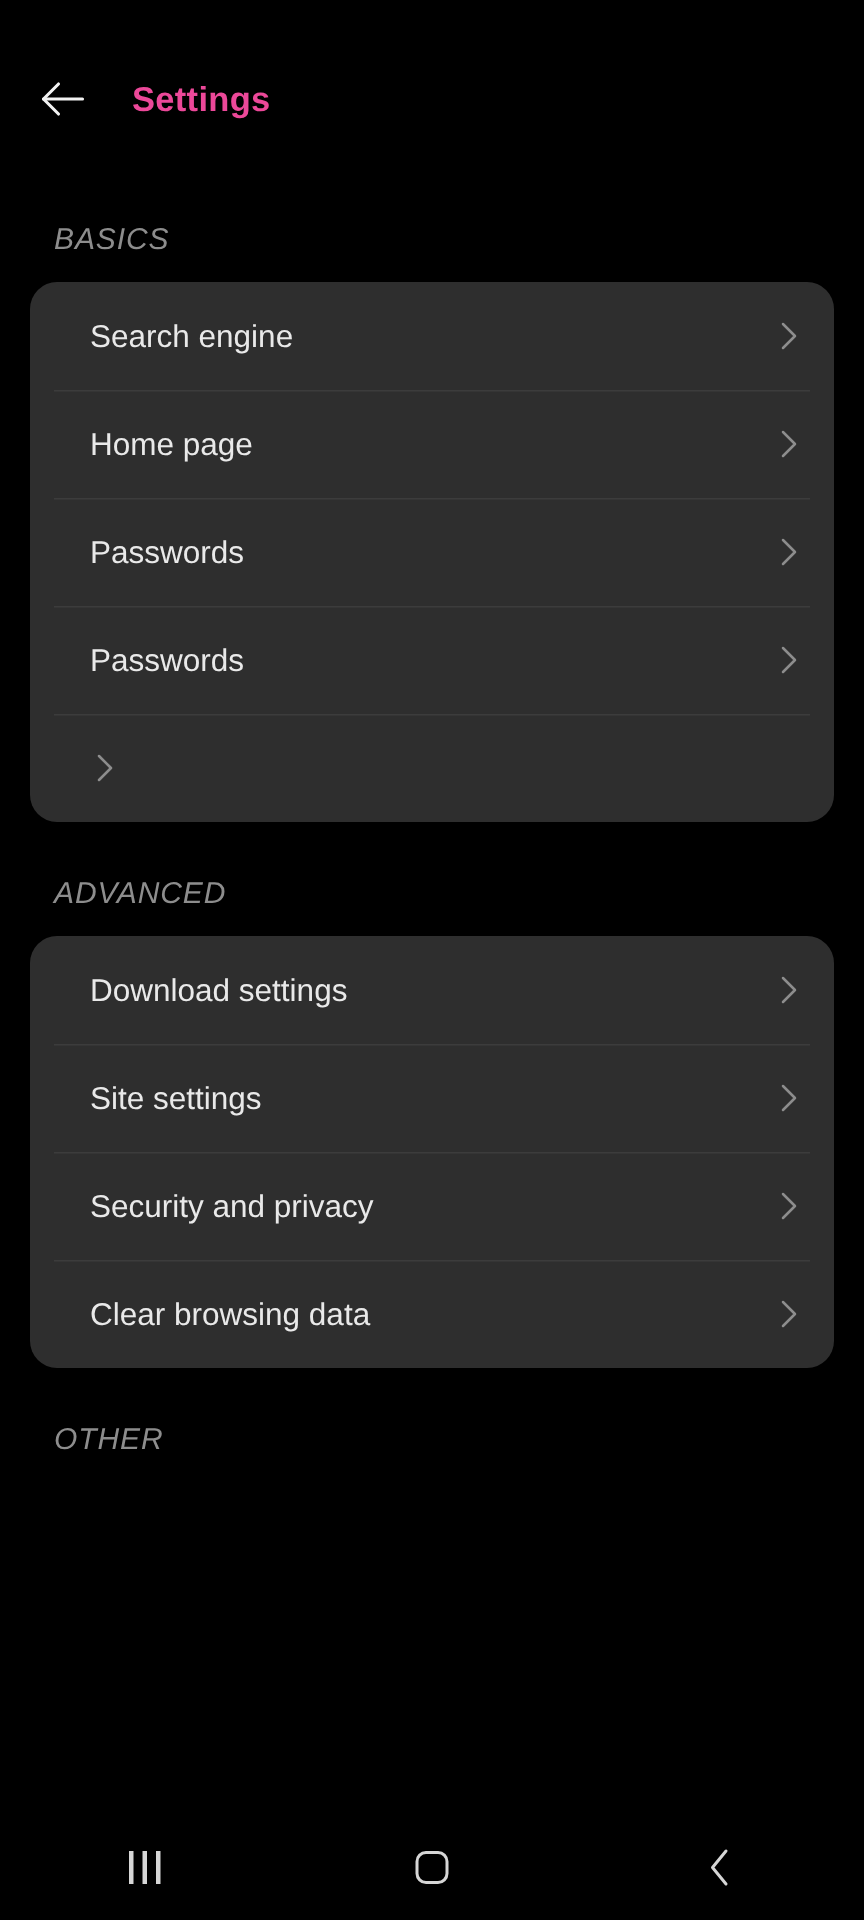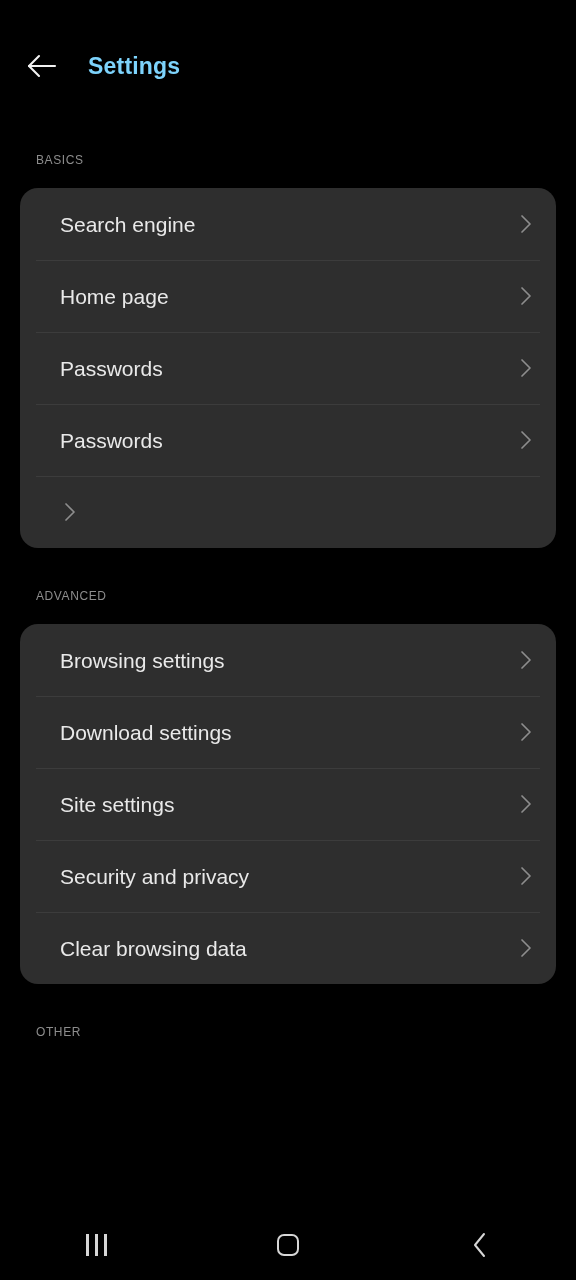--- a/index.html
+++ b/index.html
@@ -36,21 +36,21 @@
     height: 64px;
     margin-left: 10px;
     display: flex;
     align-items: center;
     justify-content: center;
     cursor: pointer;
   }
   .back-btn svg { display: block; }
   .appbar-title {
     margin-left: 14px;
-    color: #7dd3fc;
+    color: #ec4899;
     font-size: 23px;
     font-weight: bold;
     letter-spacing: 0.2px;
     line-height: 1;
   }
 
   
   .content {
     position: absolute;
     top: 132px;
@@ -59,23 +59,24 @@
     height: 1078px;
     overflow: hidden;
   }
 
   .section-header {
     height: 56px;
     display: flex;
     align-items: center;
     padding-left: 36px;
     color: #8d8d8d;
-    font-size: 12px;
+    font-size: 20px;
     letter-spacing: 0.6px;
     text-transform: uppercase;
+    font-style: italic;
   }
 
   .card {
     margin: 0 20px;
     background: #2e2e2e;
     border-radius: 18px;
     overflow: hidden;
   }
 
   .row {
@@ -212,28 +213,20 @@
             </svg>
         </span>
       </div>
     </div>
 
     <div class="gap"></div>
 
     <div class="section-header">ADVANCED</div>
     <div class="card">
       <div class="row">
-        <span class="row-label">Browsing settings</span>
-        <span class="chevron">
-          <svg width="12" height="20" viewBox="0 0 12 20" fill="none">
-              <path d="M2 2L10 10L2 18" stroke="#8d8d8d" stroke-width="1.7" stroke-linecap="round" stroke-linejoin="round"></path>
-            </svg>
-        </span>
-      </div>
-      <div class="row">
         <span class="row-label">Download settings</span>
         <span class="chevron">
           <svg width="12" height="20" viewBox="0 0 12 20" fill="none">
               <path d="M2 2L10 10L2 18" stroke="#8d8d8d" stroke-width="1.7" stroke-linecap="round" stroke-linejoin="round"></path>
             </svg>
         </span>
       </div>
       <div class="row">
         <span class="row-label">Site settings</span>
         <span class="chevron">

